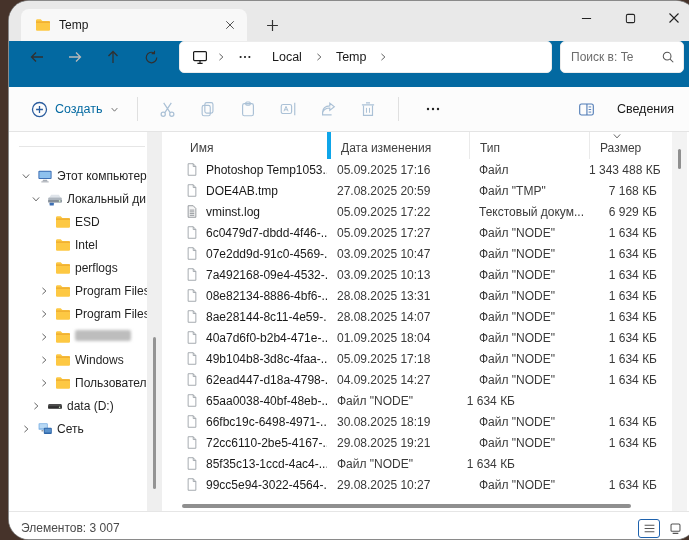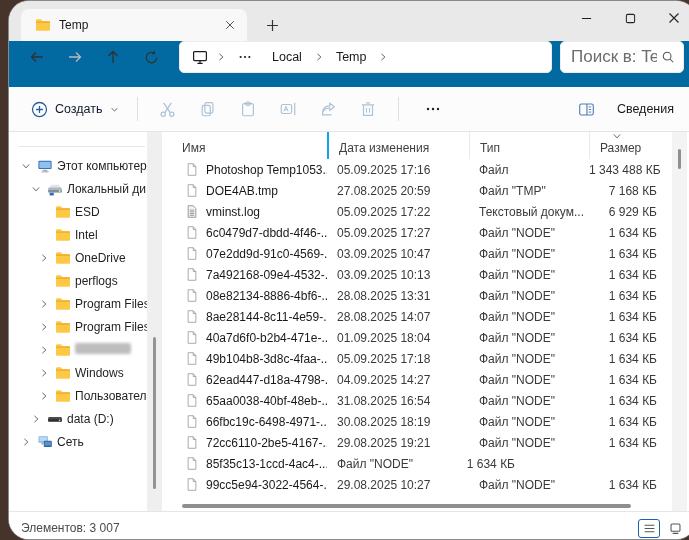--- a/index.html
+++ b/index.html
@@ -21,52 +21,52 @@
   
   .addressbar { height:46px; background:#0369a1; display:flex; align-items:flex-start; padding:0 12px 0 10px; gap:2px; }
   .navbtn { width:36px; height:32px; display:flex; align-items:center; justify-content:center; border-radius:5px; color:#303030; flex:none; }
   .navbtn.disabled { color:#b9b9b9; }
   .crumbbox { flex:1; height:32px; margin:0 6px 0 8px; background:#fff; border:1px solid #ececec;
     border-radius:5px; display:flex; align-items:center; padding:0 8px; gap:4px; overflow:hidden; }
   .crumb { padding:3px 8px; border-radius:4px; color:#191919; font-size:12.5px; white-space:nowrap; }
   .crumb-sep { color:#555; display:flex; align-items:center; }
   .searchbox { width:124px; height:32px; background:#fff; border:1px solid #ececec; border-radius:5px;
     display:flex; align-items:center; padding:0 8px 0 10px; gap:4px; flex:none; }
-  .search-text { flex:1; color:#6d6d6d; font-size:17px; white-space:nowrap; overflow:hidden; }
+  .search-text { flex:1; color:#6d6d6d; font-size:12px; white-space:nowrap; overflow:hidden; }
 
   
   .toolbar { height:45px; background:#fcfcfc; border-bottom:1px solid #e4e4e4;
     display:flex; align-items:center; padding:0 14px; }
   .tb-create { display:flex; align-items:center; gap:7px; padding:6px 8px; border-radius:5px; color:#17335a; }
-  .tb-create .lbl { color:#0f172a; font-size:12.5px; }
+  .tb-create .lbl { color:#0369a1; font-size:12.5px; }
   .tb-sep { width:1px; height:24px; background:#e0e0e0; margin:0 10px; flex:none; }
   .tb-btn { width:40px; height:34px; display:flex; align-items:center; justify-content:center; border-radius:5px; flex:none; }
   .tb-btn.dis { color:#abc1d6; }
   .tb-btn.more { color:#222; margin-left:4px; }
   .tb-right { margin-left:auto; display:flex; align-items:center; gap:22px; padding:6px 8px; border-radius:5px; }
   .tb-right .lbl { color:#191919; font-size:12.5px; }
 
   
   .main { height:379px; display:flex; position:relative; background:#fff; }
   .sidebar { width:138px; flex:none; padding-top:14px; overflow:hidden; position:relative; }
   .sidebar::before { content:""; position:absolute; left:10px; right:2px; top:14px; height:1px; background:#e6e6e6; }
-  .tree { padding-top:8px; }
+  .tree { padding-top:18px; }
   .tree-item { height:23px; display:flex; align-items:center; gap:4px; white-space:nowrap; overflow:hidden; border-radius:4px; }
   .tree-chev { width:14px; flex:none; display:flex; align-items:center; justify-content:center; color:#5a5a5a; }
   .tree-ico { width:16px; height:16px; flex:none; }
   .tree-lbl { font-size:12px; color:#1f1f1f; }
   .redacted-blob { display:inline-block; width:56px; height:11px; background:#bdbdbd; border-radius:2px; filter:blur(1.6px); }
   .sb-scroll { width:15px; flex:none; background:#efefef; position:relative; }
   .sb-thumb { position:absolute; left:6px; width:3px; top:205px; height:152px; background:#949494; border-radius:2px; }
 
   .content { flex:1; display:flex; flex-direction:column; position:relative; overflow:hidden; }
   .list-header { height:27px; display:flex; flex:none; color:#3f3f3f; position:relative; }
   .hcell { padding:9px 0 0 10px; font-size:12px; position:relative; }
-  .hcell.c0 { width:165px; padding-left:20px; }
-  .hcell.c1 { width:142px; border-left:2px solid #0ea5e9; }
+  .hcell.c0 { width:165px; padding-left:28px; }
+  .hcell.c1 { width:142px; border-left:4px solid #0ea5e9; }
   .hcell.c2 { width:120px; border-left:1px solid #eaeaea; }
   .hcell.c3 { width:86px;  border-left:1px solid #eaeaea; border-right:1px solid #eaeaea; }
   .sort-chev { position:absolute; left:22px; top:-1px; color:#5a5a5a; }
   .rows { flex:1; overflow:hidden; }
   .row { height:21px; display:flex; align-items:center; }
   .cell { font-size:12px; color:#3a3a3a; padding-left:10px; white-space:nowrap; overflow:hidden; }
   .cell.name { width:165px; color:#191919; display:flex; align-items:center; gap:7px; padding-left:23px; }
   .cell.name .fico { width:14px; height:15px; flex:none; }
   .cell.date { width:142px; }
   .cell.type { width:120px; }
@@ -319,34 +319,20 @@
             <span class="tree-chev icon"></span>
             <span class="icon tree-ico">
               <svg viewBox="0 0 16 16" width="16" height="16">
                 <path d="M1 3.6C1 2.8 1.6 2.2 2.4 2.2h3.3l1.7 1.9h6.2c.8 0 1.4.6 1.4 1.4v6.9c0 .8-.6 1.4-1.4 1.4H2.4c-.8 0-1.4-.6-1.4-1.4z" fill="#fdc843"></path>
                 <path d="M1 4.6h14v1.2H1z" fill="#ecaa2e"></path>
               </svg>
             </span>
             <span class="tree-lbl">Intel</span>
           </div>
           <div class="tree-item" style="padding-left: 28px;">
-            <span class="tree-chev icon">
-              <svg viewBox="0 0 16 16" fill="none" stroke="currentColor" stroke-width="1.5" width="10" height="10">
-                <path d="M5.5 3L11 8l-5.5 5"></path>
-              </svg>
-            </span>
-            <span class="icon tree-ico">
-              <svg viewBox="0 0 16 16" width="16" height="16">
-                <path d="M1 3.6C1 2.8 1.6 2.2 2.4 2.2h3.3l1.7 1.9h6.2c.8 0 1.4.6 1.4 1.4v6.9c0 .8-.6 1.4-1.4 1.4H2.4c-.8 0-1.4-.6-1.4-1.4z" fill="#fdc843"></path>
-                <path d="M1 4.6h14v1.2H1z" fill="#ecaa2e"></path>
-              </svg>
-            </span>
-            <span class="tree-lbl">OneDrive</span>
-          </div>
-          <div class="tree-item" style="padding-left: 28px;">
             <span class="tree-chev icon"></span>
             <span class="icon tree-ico">
               <svg viewBox="0 0 16 16" width="16" height="16">
                 <path d="M1 3.6C1 2.8 1.6 2.2 2.4 2.2h3.3l1.7 1.9h6.2c.8 0 1.4.6 1.4 1.4v6.9c0 .8-.6 1.4-1.4 1.4H2.4c-.8 0-1.4-.6-1.4-1.4z" fill="#fdc843"></path>
                 <path d="M1 4.6h14v1.2H1z" fill="#ecaa2e"></path>
               </svg>
             </span>
             <span class="tree-lbl">perflogs</span>
           </div>
           <div class="tree-item" style="padding-left: 28px;">
@@ -629,21 +615,20 @@
           <div class="row">
             <div class="cell name">
               <span class="icon fico">
                 <svg viewBox="0 0 16 16" width="15" height="15">
                   <path d="M3.6 1.4h5.8l3 3.2v10H3.6z" fill="#fff" stroke="#9aa0a6" stroke-width="1"></path>
                   <path d="M9.4 1.4v3.2h3" fill="none" stroke="#9aa0a6" stroke-width="1"></path>
                 </svg>
               </span>
               <span>65aa0038-40bf-48eb-...</span>
             </div>
-            <div class="cell date">31.08.2025 16:54</div>
             <div class="cell type">Файл "NODE"</div>
             <div class="cell size">1 634 КБ</div>
           </div>
           <div class="row">
             <div class="cell name">
               <span class="icon fico">
                 <svg viewBox="0 0 16 16" width="15" height="15">
                   <path d="M3.6 1.4h5.8l3 3.2v10H3.6z" fill="#fff" stroke="#9aa0a6" stroke-width="1"></path>
                   <path d="M9.4 1.4v3.2h3" fill="none" stroke="#9aa0a6" stroke-width="1"></path>
                 </svg>

